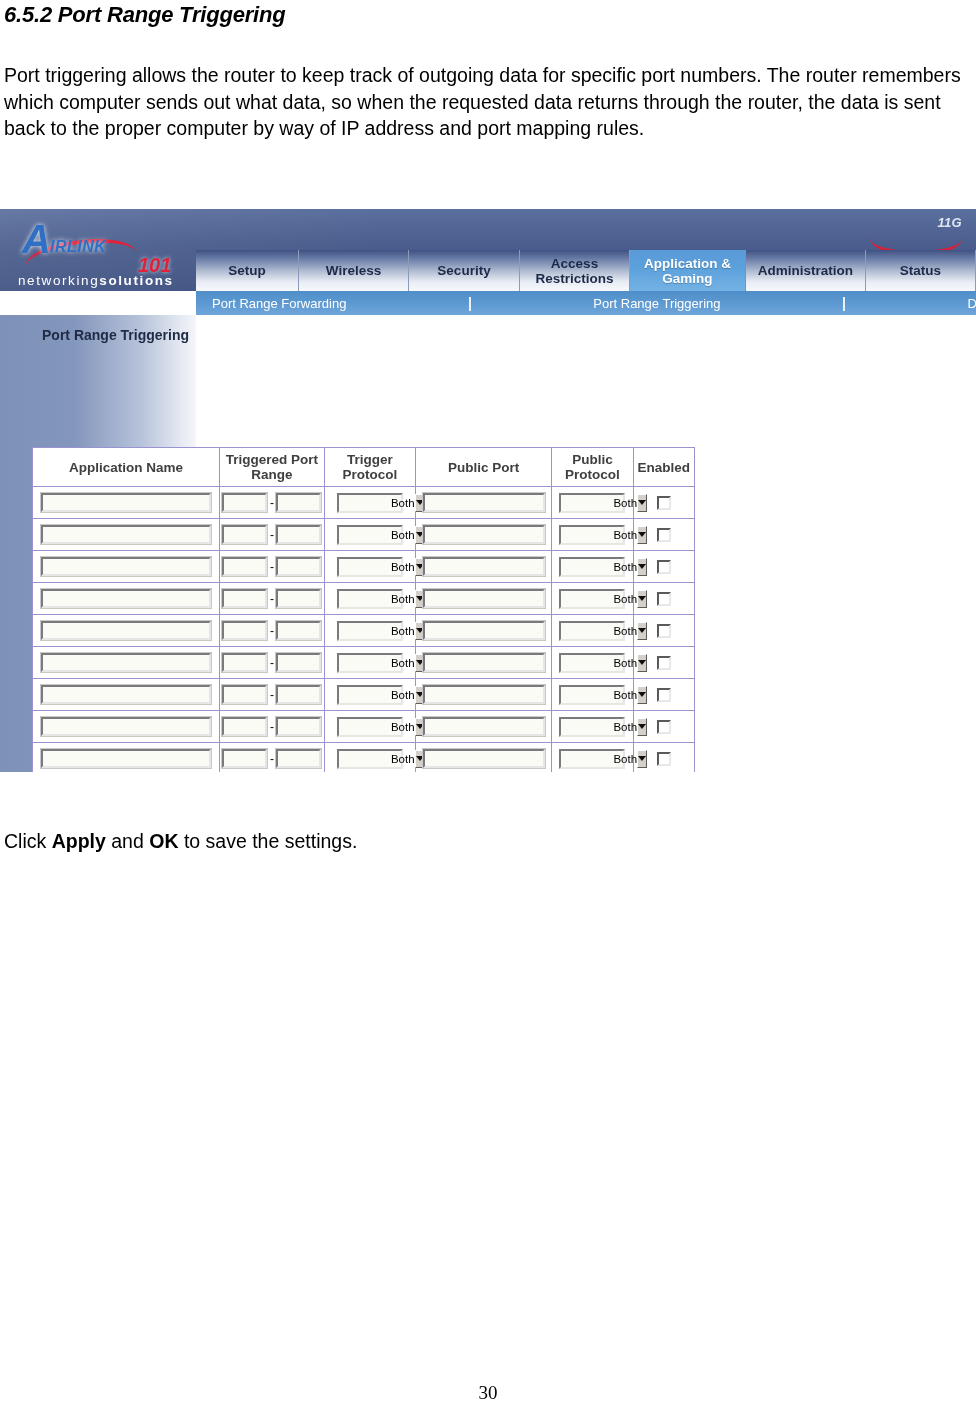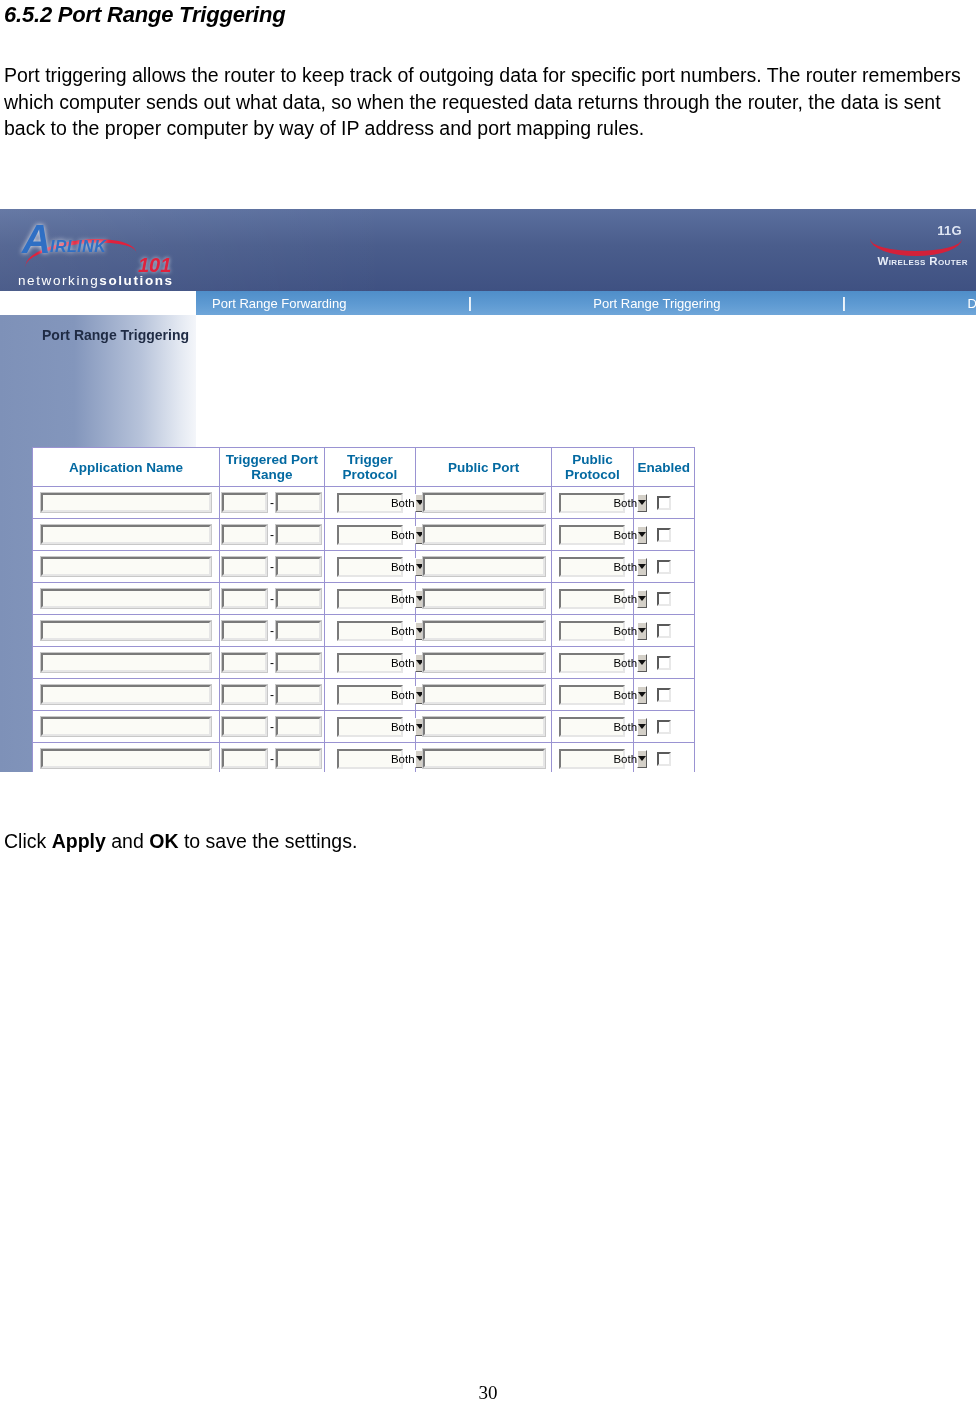--- a/index.html
+++ b/index.html
@@ -152,23 +152,24 @@
   .badge-11g {
     position: absolute;
     right: 8px;
     top: 6px;
     width: 124px;
     height: 40px;
   }
   .badge-11g .b-11g {
     position: absolute;
     right: 6px;
-    top: 8px;
+    top: 0px;
     font-size: 13px;
     font-weight: bold;
+    font-style: italic;
     color: #dfe6f3;
     letter-spacing: 0.3px;
   }
   .badge-11g .b-wr {
     position: absolute;
     right: 0px;
     top: 11px;
     font-size: 11.5px;
     font-weight: bold;
     color: #e7edf8;
@@ -283,21 +284,21 @@
   }
   .pt-table th, .pt-table td {
     border: 1px solid #9a93d2;
     padding: 0;
     text-align: center;
     vertical-align: middle;
   }
   .pt-table th {
     font-size: 13.5px;
     font-weight: bold;
-    color: #0369a1;
+    color: #404040;
     height: 38px;
     line-height: 15px;
     background: #ffffff;
   }
   .pt-table td { height: 31px; }
 
   .col-app   { width: 190px; }
   .col-range { width: 113px; }
   .col-tprot { width: 96px; }
   .col-pport { width: 138px; }
@@ -391,20 +392,29 @@
       </div>
       <div class="logo-tagline"><span>networking</span><b>solutions</b></div>
     </div>
 
     <div class="badge-11g">
       <div class="b-11g">11G</div>
       <div class="b-wr">Wireless Router</div>
       <div class="b-swoosh"></div>
     </div>
 
+    <div class="tabs-row">
+        <div class="tab" style="width: 103px;">Setup</div>
+        <div class="tab" style="width: 110px;">Wireless</div>
+        <div class="tab" style="width: 111px;">Security</div>
+        <div class="tab" style="width: 110px;">Access Restrictions</div>
+        <div class="tab active" style="width: 116px;">Application &amp; Gaming</div>
+        <div class="tab" style="width: 120px;">Administration</div>
+        <div class="tab" style="width: 110px;">Status</div>
+      </div>
   </div>
 
   <div class="subtabs-row">
       <span class="subtab">Port Range Forwarding</span>
       <span class="subtab-sep">|</span>
       <span class="subtab">Port Range Triggering</span>
       <span class="subtab-sep">|</span>
       <span class="subtab">DMZ</span>
       <span class="subtab-sep">|</span>
     </div>

